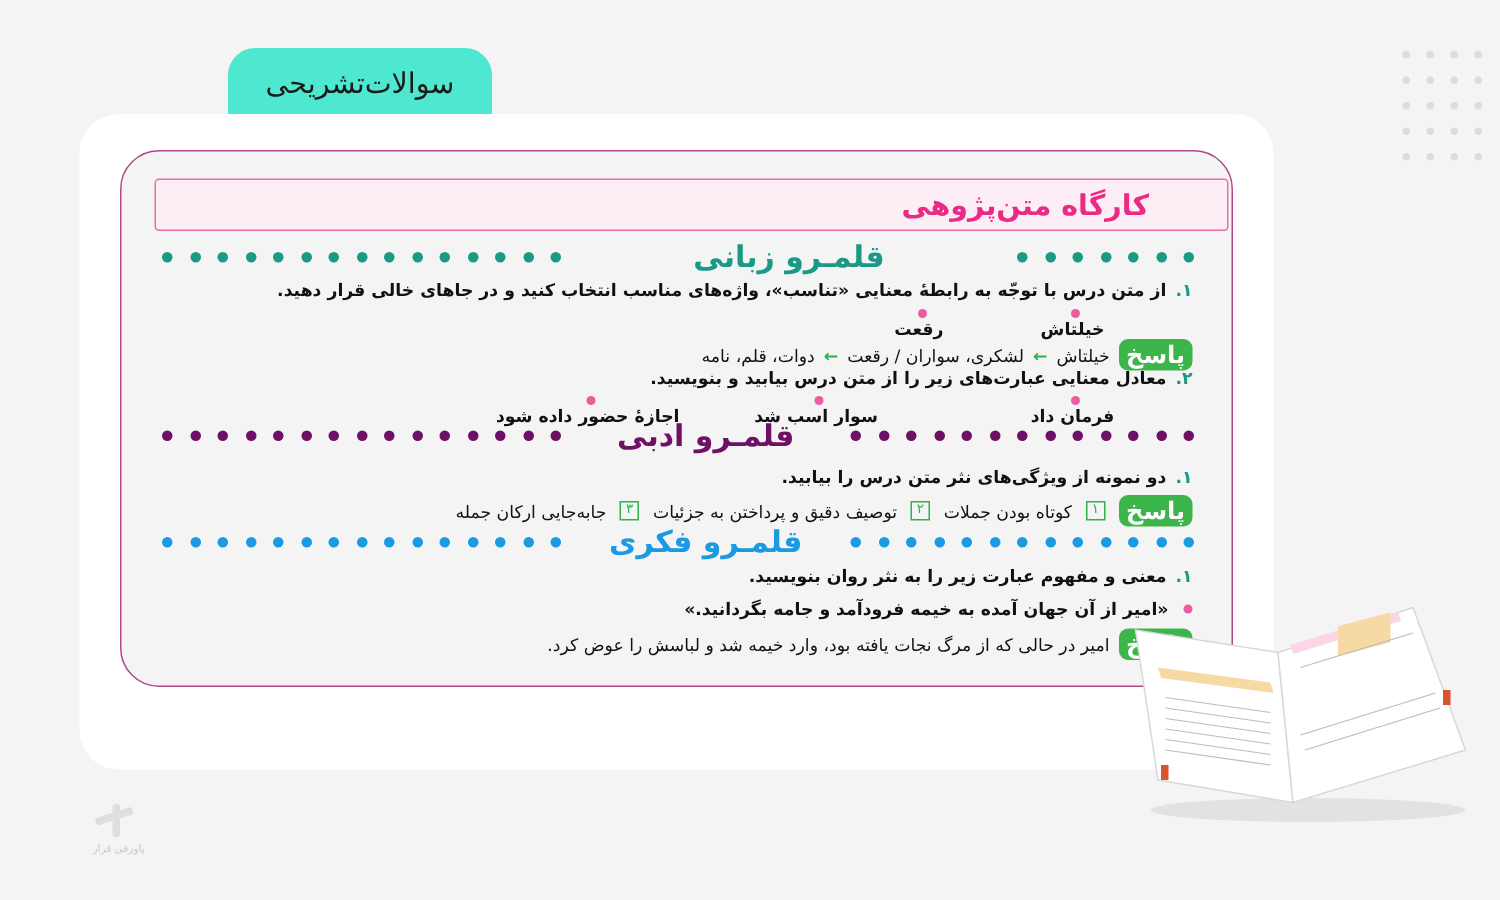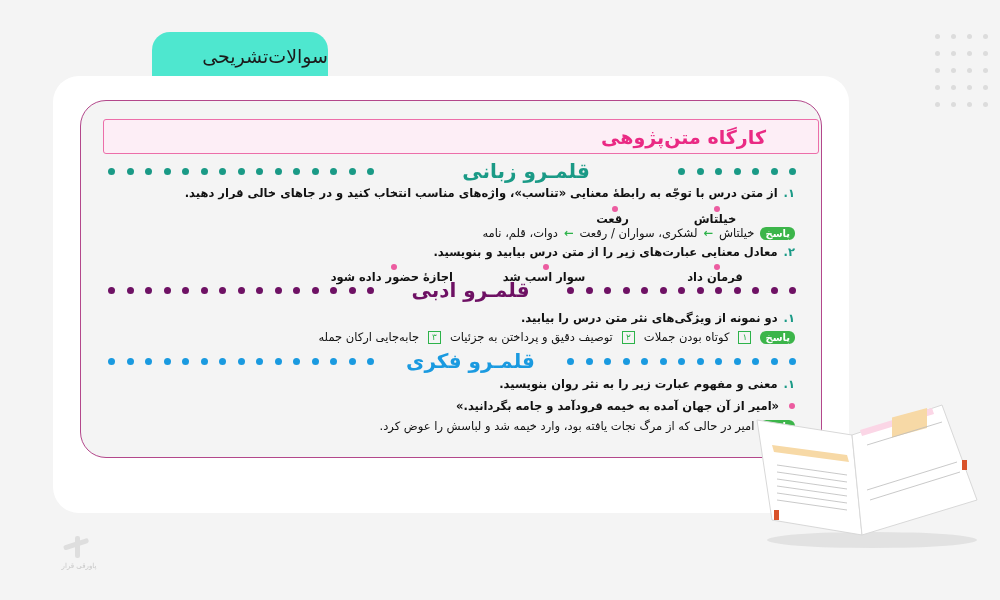--- a/index.html
+++ b/index.html
@@ -11,21 +11,21 @@
       color: #1a1a1a;
     }
     .dot-grid {
       position: absolute; left: 935px; top: 34px;
       display: grid; grid-template-columns: repeat(4, 16px); grid-row-gap: 12px;
     }
     .dot-grid span { width: 5px; height: 5px; border-radius: 50%; background: #dcdcdc; display: block; }
     .tab-label {
       position: absolute; left: 152px; top: 32px; width: 176px; height: 48px;
       background: #4ee7cf; border-radius: 18px 18px 0 0;
-      display: flex; align-items: center; justify-content: flex-start;
+      display: flex; align-items: center; justify-content: center;
       font-size: 19px; color: #1b1b1b; direction: rtl;
     }
     .card {
       position: absolute; left: 53px; top: 76px; width: 796px; height: 437px;
       background: #ffffff; border-radius: 26px;
     }
     .frame {
       position: absolute; left: 80px; top: 100px; width: 742px; height: 358px;
       border: 1.5px solid #b3478b; border-radius: 26px;
       background: #f4f4f4;
@@ -48,21 +48,21 @@
     .s-lit .dots i { background: #6e1164; } .s-lit .title { color: #6e1164; }
     .s-thought .dots i { background: #1a9ae0; } .s-thought .title { color: #1a9ae0; }
     .line {
       position: absolute; right: 205px; direction: rtl; white-space: nowrap;
       font-size: 11.5px; color: #111; display: flex; align-items: center; gap: 6px;
     }
     .line.bold { font-weight: bold; }
     .num { color: #1a9a86; font-weight: bold; }
     .bullet { width: 6px; height: 6px; border-radius: 50%; background: #ec5ca0; display: inline-block; margin-left: 4px; }
     .answer-badge {
-      background: #3cb54a; color: #fff; font-size: 10px; font-weight: bold;
+      background: #3cb54a; color: #fff; font-size: 16px; font-weight: bold;
       border-radius: 6px; padding: 1px 5px; display: inline-block;
     }
     .arrow { color: #2db34a; font-weight: bold; }
     .boxnum {
       display: inline-block; width: 13px; height: 13px; border: 1px solid #2db34a;
       color: #2db34a; font-size: 9px; line-height: 11px; text-align: center; margin: 0 3px;
     }
     .col { display: inline-flex; align-items: center; flex-direction: column; }
     .book {
       position: absolute; left: 752px; top: 400px; width: 230px; height: 150px;

